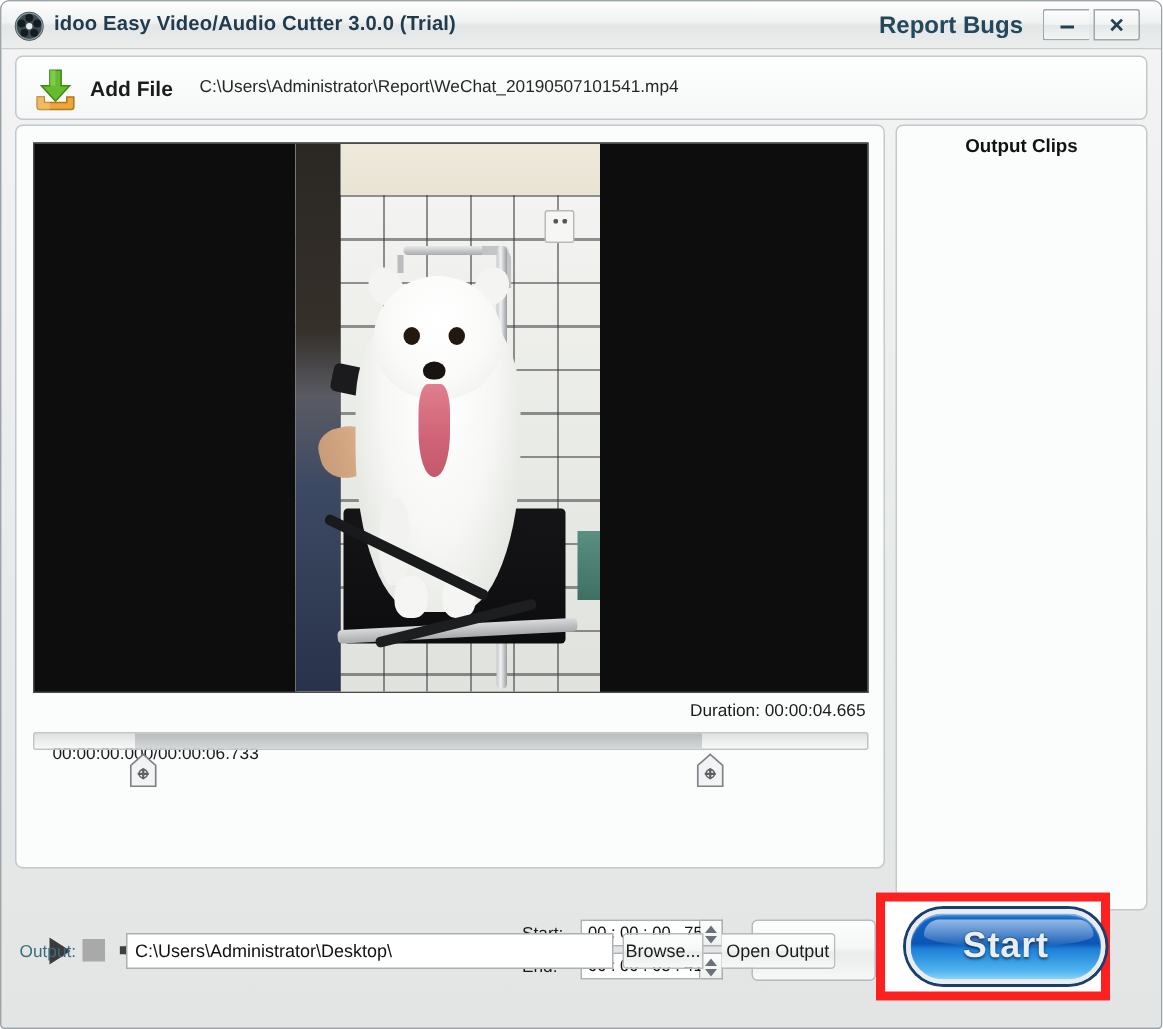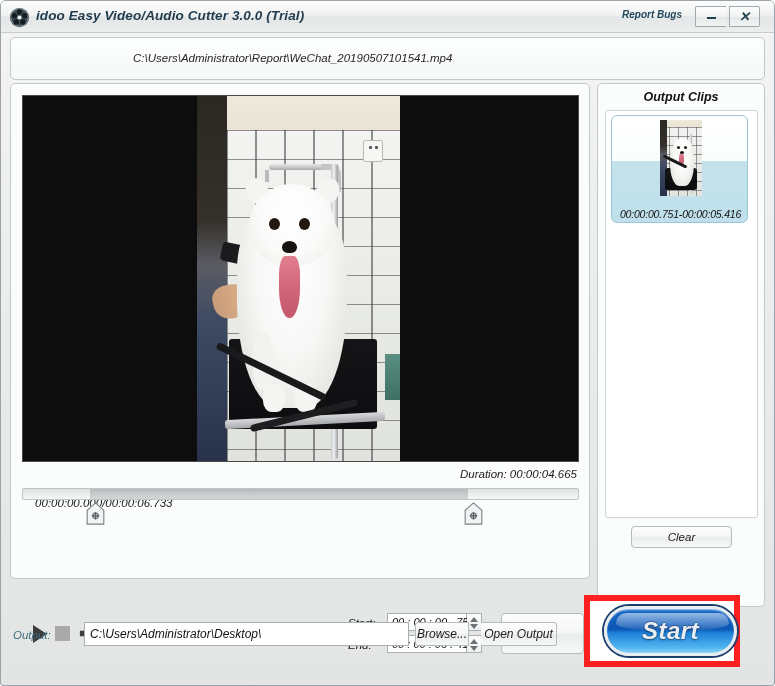--- a/index.html
+++ b/index.html
@@ -12,21 +12,20 @@
     background: #ffffff;
   }
 
   #app {
     position: relative;
     width: 775px;
     height: 686px;
     background: linear-gradient(to bottom, #f3f4f3 0%, #e9ebea 55%, #e2e5e4 100%);
     border: 1px solid #9aa3a8;
     border-radius: 6px 6px 3px 3px;
-    font-style: italic;
   }
 
   
   #titlebar {
     position: absolute;
     left: 0; top: 0;
     width: 773px;
     height: 32px;
     background: linear-gradient(to bottom, #fdfdfd 0%, #f0f1f1 45%, #e3e6e6 52%, #eceeee 100%);
     border-radius: 5px 5px 0 0;
@@ -45,21 +44,21 @@
     font-size: 13.5px;
     font-weight: bold;
     color: #1f3b4d;
     letter-spacing: 0.1px;
     white-space: nowrap;
   }
 
   #report-bugs {
     position: absolute;
     right: 92px; top: 8px;
-    font-size: 10px;
+    font-size: 16px;
     font-weight: bold;
     color: #23485c;
     cursor: pointer;
     white-space: nowrap;
   }
 
   .winbtn {
     position: absolute;
     top: 5px;
     width: 31px;
@@ -556,20 +555,29 @@
     </svg>
     <div id="title-text">idoo Easy Video/Audio Cutter 3.0.0 (Trial)</div>
     <div id="report-bugs">Report Bugs</div>
     <div class="winbtn" id="btn-min">
       <span class="glyph"></span>
     </div>
     <div class="winbtn" id="btn-close">✕</div>
   </div>
 
   <div id="addfile-bar">
+    <div id="addfile-btn">
+      <svg id="addfile-icon" viewBox="0 0 32 32">
+        <path d="M12 3 h8 v11 h6 l-10 11 l-10 -11 h6 z" fill="#66bb2e" stroke="#3f8a16" stroke-width="1.1"></path>
+        <path d="M12 3 h4 v11 h-4 z" fill="#8ed45c" opacity="0.6"></path>
+        <path d="M3 22 h5 v4 h16 v-4 h5 v7 a2 2 0 0 1 -2 2 h-22 a2 2 0 0 1 -2 -2 z" fill="#e9a73e" stroke="#b37715" stroke-width="1.1"></path>
+        <path d="M3 22 h5 v4 h4 v5 h-7 a2 2 0 0 1 -2 -2 z" fill="#f3c272" opacity="0.7"></path>
+      </svg>
+      <span id="addfile-label">Add File</span>
+    </div>
     <div id="file-path">C:\Users\Administrator\Report\WeChat_20190507101541.mp4</div>
   </div>
 
   <div id="main-panel">
 
     <div id="video-area">
       <div id="video-frame">
         <div class="ceiling"></div>
         <div class="tilewall"></div>
         <div class="outlet"></div>
@@ -644,40 +652,20 @@
     <div class="spin-arrows" id="spin-end">
       <span class="up"></span>
       <span class="down"></span>
     </div>
 
     <div class="btn" id="btn-cut">Cut</div>
   </div>
 
   <div id="clips-panel">
     <div id="clips-title">Output Clips</div>
-    <div id="clips-list">
-      <div id="clip-item">
-        <div id="clip-thumb">
-          <div class="ceiling"></div>
-          <div class="tilewall"></div>
-          <div class="pole"></div>
-          <div class="person"></div>
-          <div class="table"></div>
-          <div class="dogbody"></div>
-          <div class="doghead"></div>
-          <div class="eye l"></div>
-          <div class="eye r"></div>
-          <div class="nose"></div>
-          <div class="tongue"></div>
-          <div class="leash"></div>
-        </div>
-        <div id="clip-label">00:00:00.751-00:00:05.416</div>
-      </div>
-    </div>
-    <div class="btn" id="btn-clear">Clear</div>
   </div>
 
   <div id="output-label">Output:</div>
   <div id="output-field">C:\Users\Administrator\Desktop\</div>
   <div class="btn" id="btn-browse">Browse...</div>
   <div class="btn" id="btn-openoutput">Open Output</div>
 
   <div id="start-highlight">
     <div id="start-btn">
       <span class="gloss"></span>

